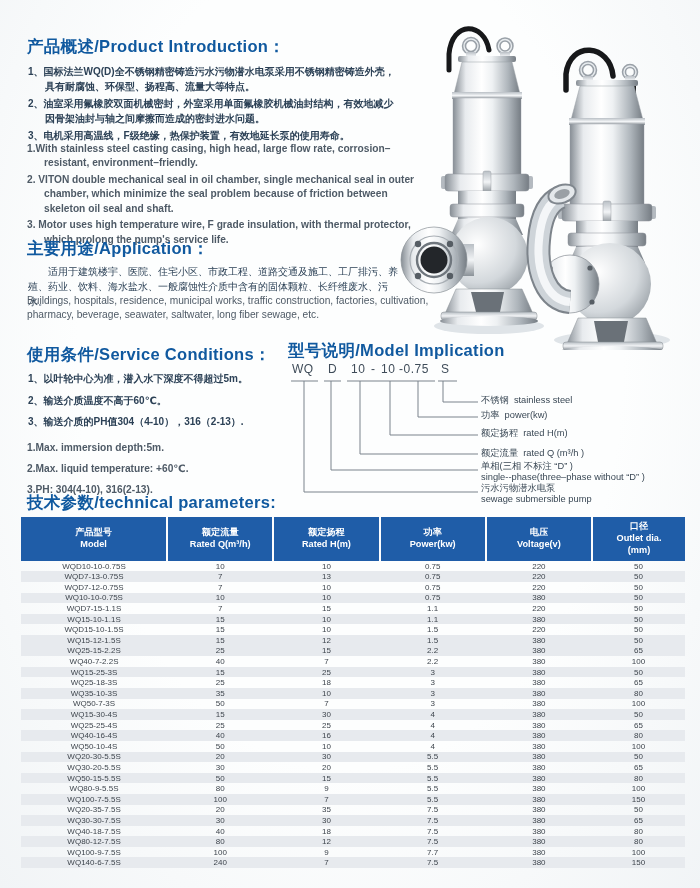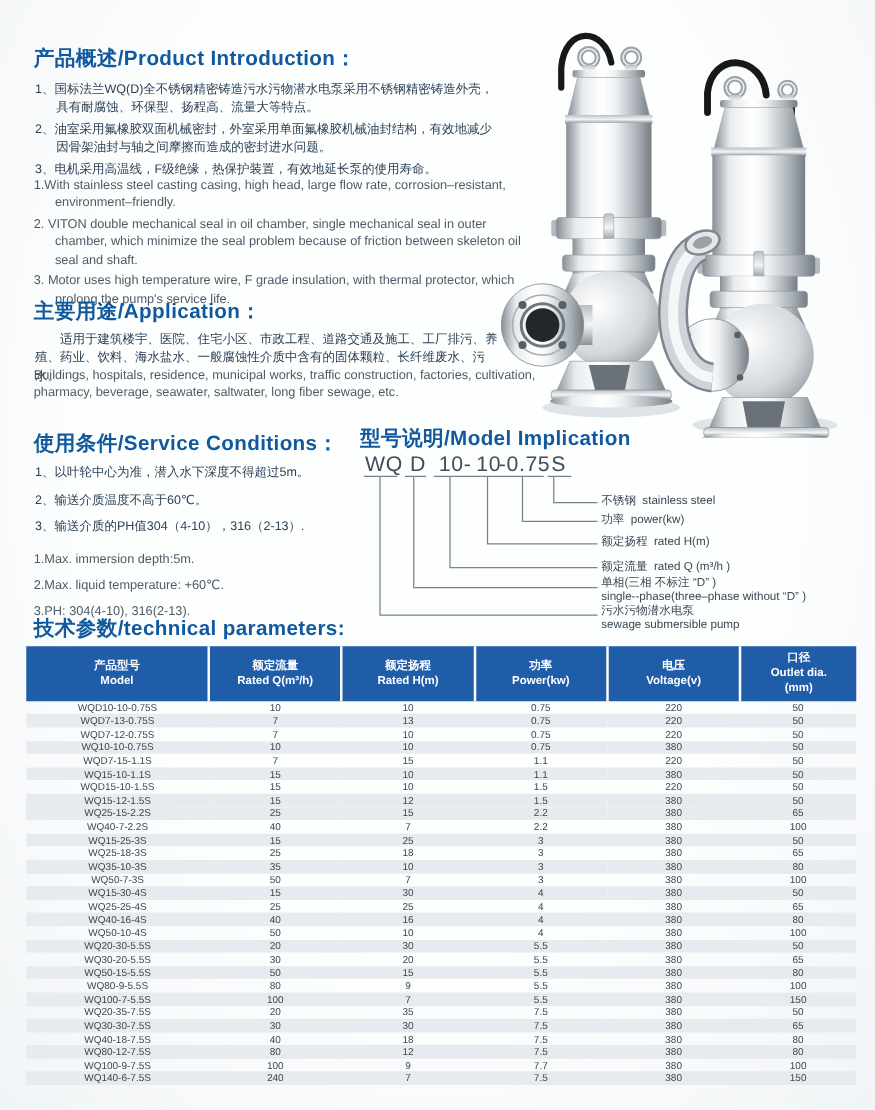--- a/index.html
+++ b/index.html
@@ -4,28 +4,28 @@
 <style>
   html,body{margin:0;padding:0;}
   .page{
     position:relative;width:700px;height:888px;overflow:hidden;
     background:radial-gradient(ellipse at 50% 40%, #fdfefe 55%, #f1f4f6 100%);
     font-family:"Liberation Sans","DejaVu Sans",sans-serif;
   }
   .h{position:absolute;font-weight:bold;color:#10599f;font-size:16.5px;letter-spacing:.3px;white-space:nowrap;}
   .cnblock{position:absolute;color:#2c4156;font-size:10px;line-height:1.5;}
   .enblock{position:absolute;color:#4e5a66;font-size:10.2px;line-height:1.42;}
-  .hang{padding-left:17px;text-indent:-17px;margin:0 0 2px 0;}
+  .hang{padding-left:17px;text-indent:-17px;margin:0 0 2px 0;font-weight:bold;}
   .svc .hang{margin:0 0 6.5px 0;}
   .indent1{ text-indent:2em;margin:0;}
   .para{margin:0;}
   
   .diagram{position:absolute;left:285px;top:362px;width:413px;height:140px;}
   .diagram svg{position:absolute;left:0;top:0;}
-  .mtoken{position:absolute;top:0;font-size:17px;color:#3f4c59;letter-spacing:.5px;}
+  .mtoken{position:absolute;top:0;font-size:12px;color:#3f4c59;letter-spacing:.5px;}
   .tk0{left:7px}.tk1{left:43px}.tk2{left:66px}.tk3{left:86px}.tk4{left:96px}.tk5{left:114px}.tk6{left:156px}
   .ml{position:absolute;left:196px;color:#3a4855;font-size:9.3px;line-height:1.22;white-space:nowrap;}
   .ml .cn{margin-right:5px;}
   .ml0{top:33px}.ml1{top:48px}.ml2{top:66px}.ml3{top:86px}.ml4{top:99px}.ml5{top:121px}
   
   .ptable{position:absolute;left:21px;top:517px;width:664px;border-collapse:collapse;table-layout:fixed;}
   .ptable th{
     background:#1f5da8;color:#ffffff;font-size:9.2px;font-weight:bold;
     padding:4px 0;border-left:2px solid #fdfdfd;vertical-align:middle;
   }

